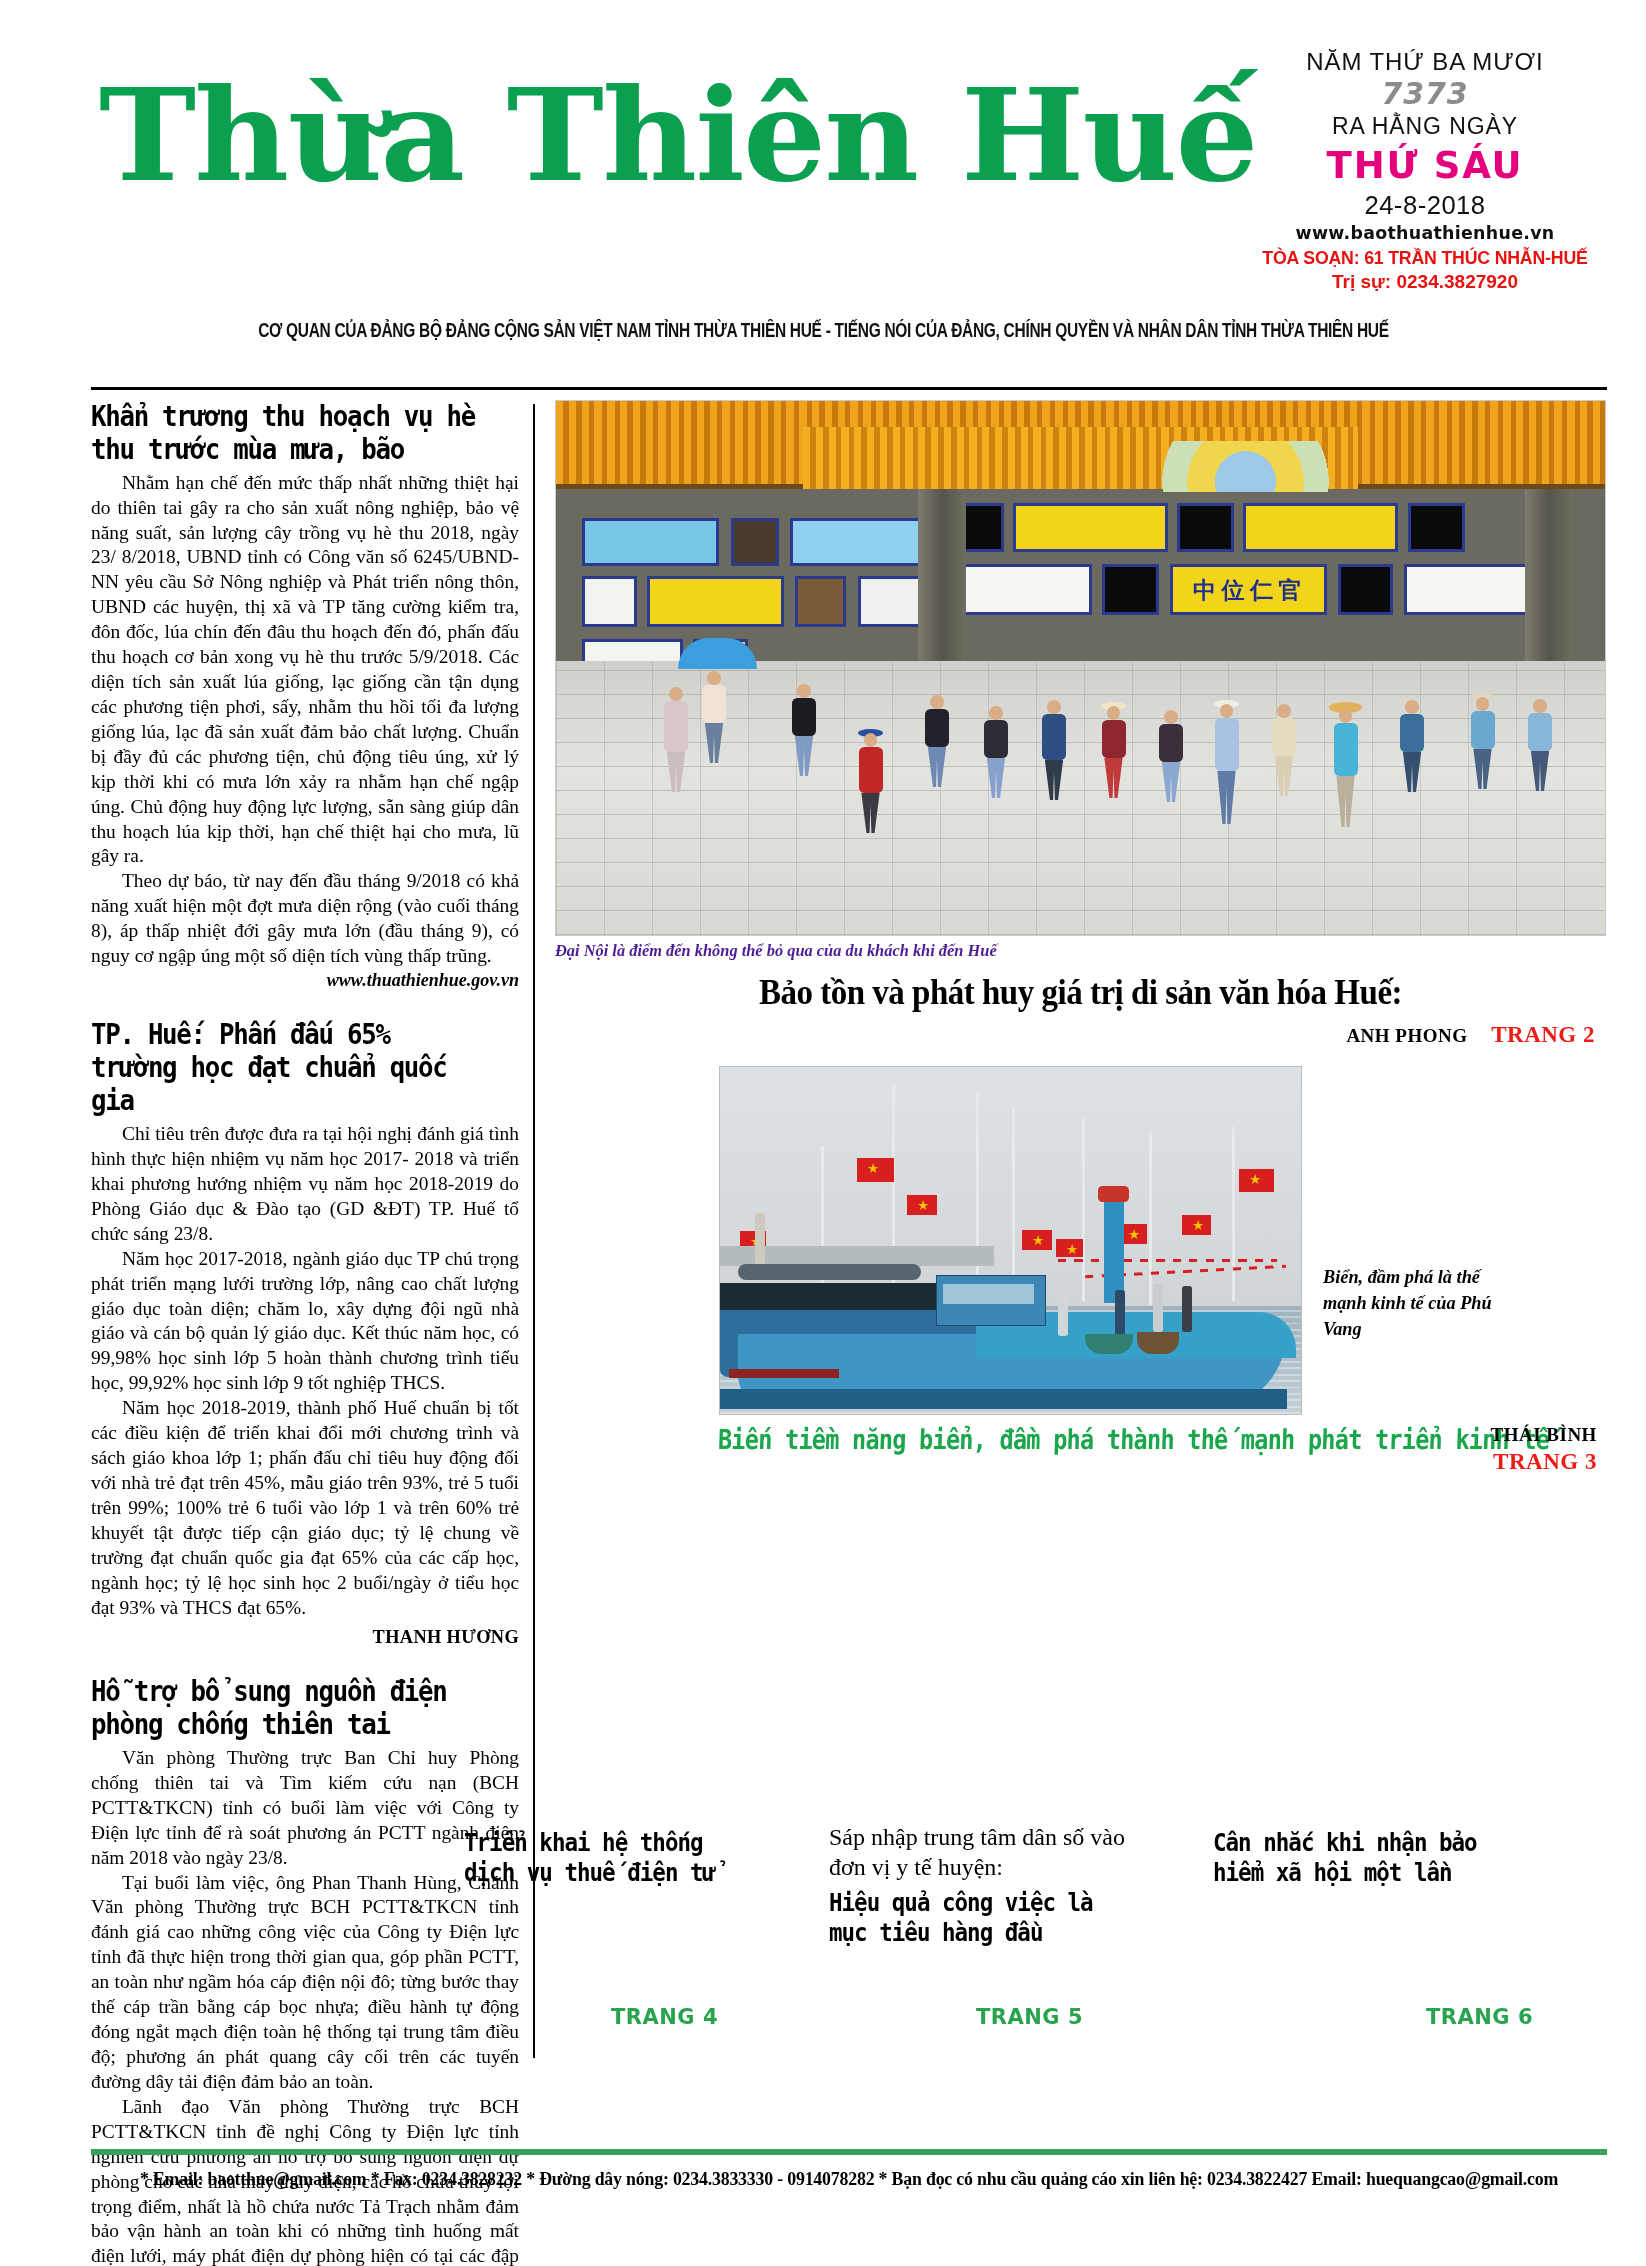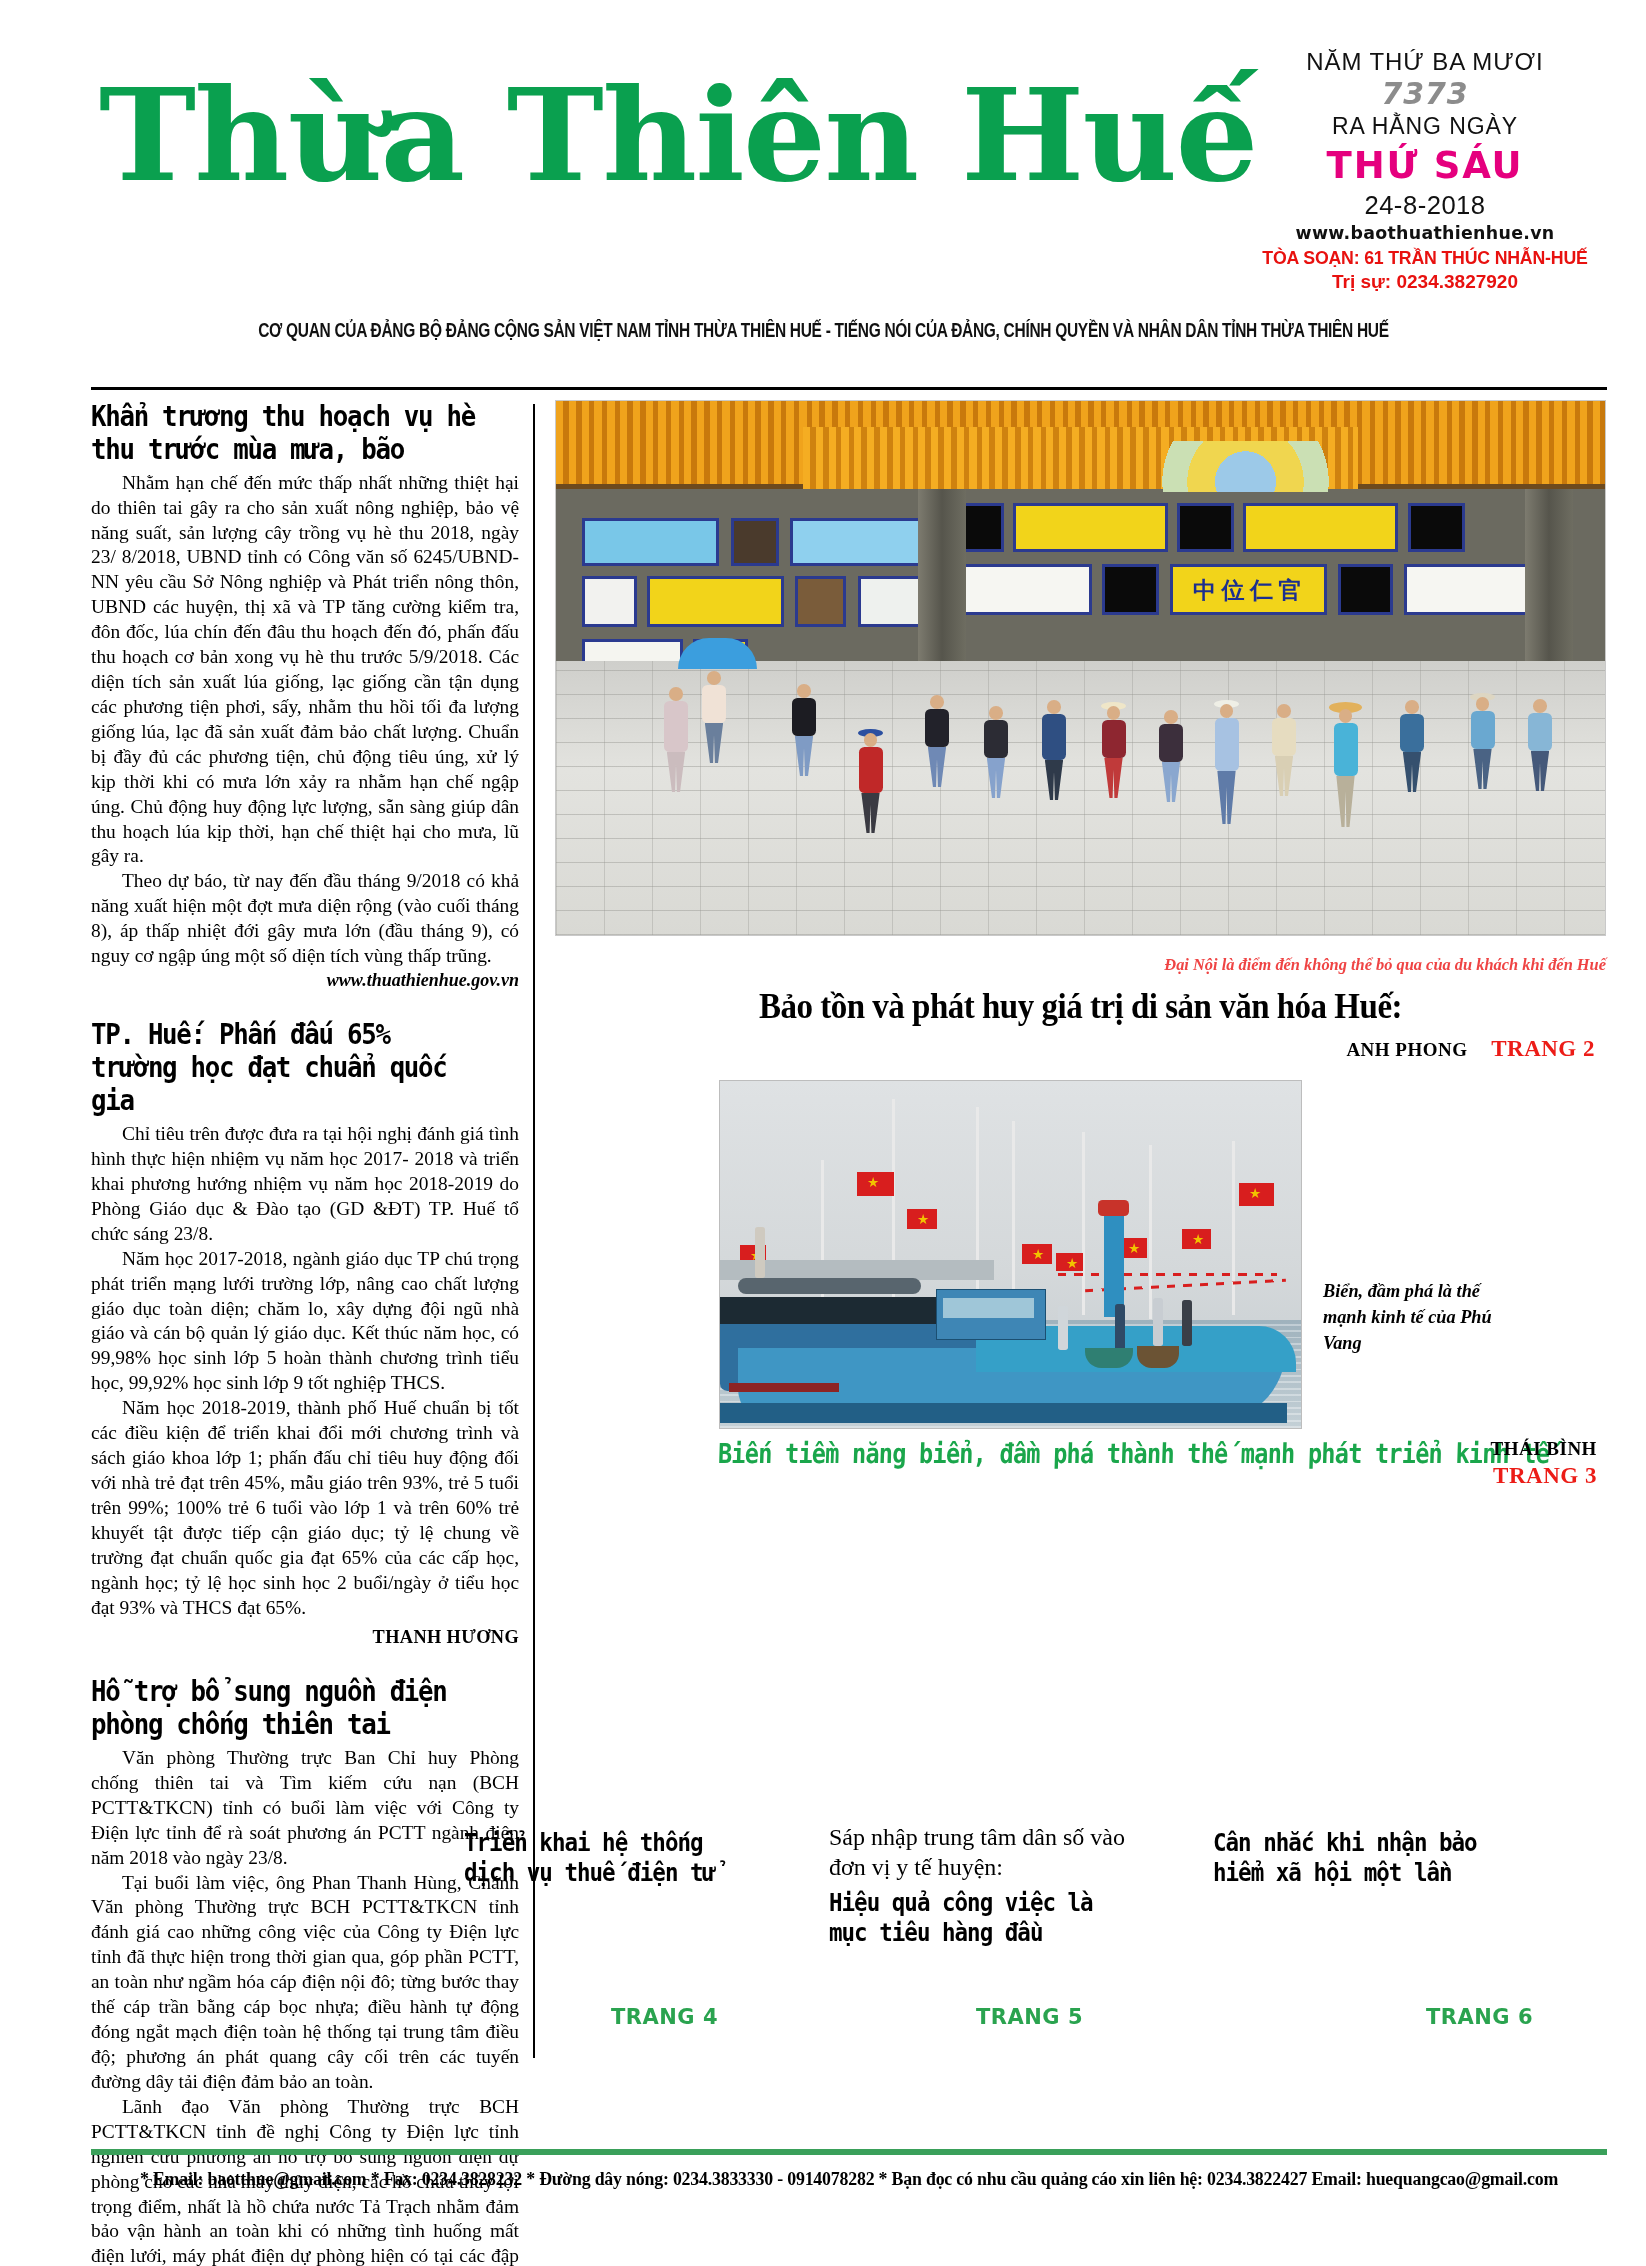--- a/index.html
+++ b/index.html
@@ -200,28 +200,27 @@
 
   
   .photo-main {
     width: 1051px;
     height: 536px;
     position: relative;
     overflow: hidden;
     border: 0.9px solid #c9c9c9;
   }
   .photo-cap {
-    text-align: right;
     font-family: "Liberation Serif", serif;
     font-weight: bold;
     font-style: italic;
     font-size: 16.4px;
-    margin-top: 19px;
+    margin-top: 5px;
     margin-bottom: 5.5px;
-    color: #ef4444;
+    color: #4c1d95;
   }
   .kicker {
     text-align: center;
     font-family: "Liberation Serif", serif;
     font-weight: bold;
     font-size: 33px;
     letter-spacing: -0.5px;
     color: #000;
     margin-top: 12.8px;
     transform: scaleY(1.08);

